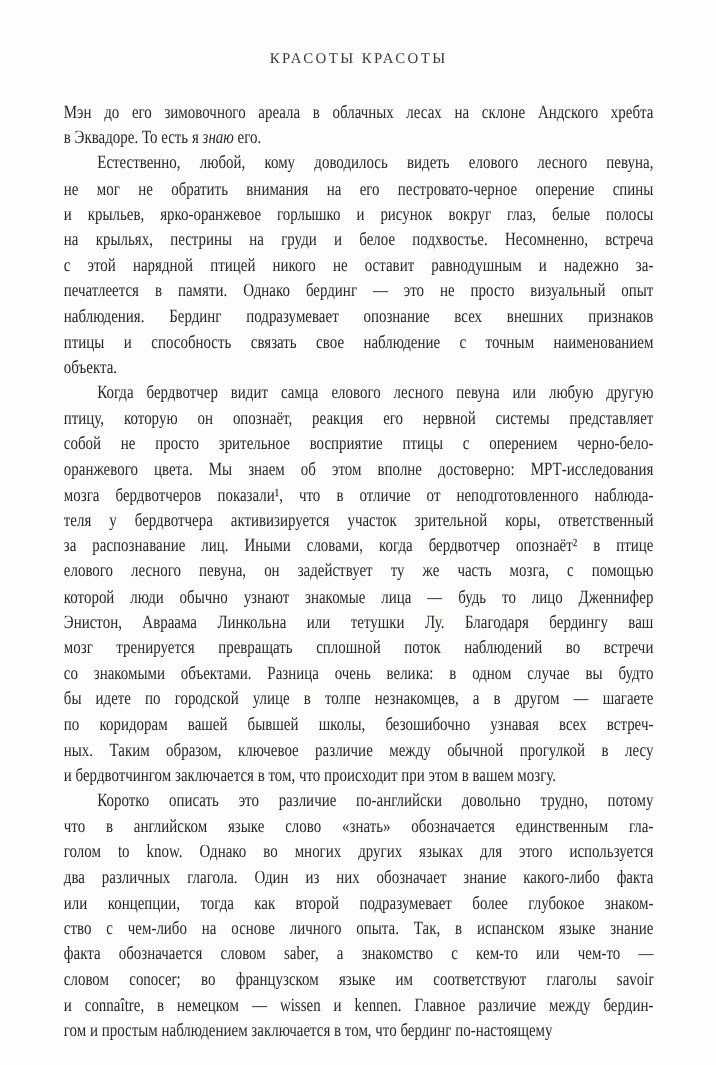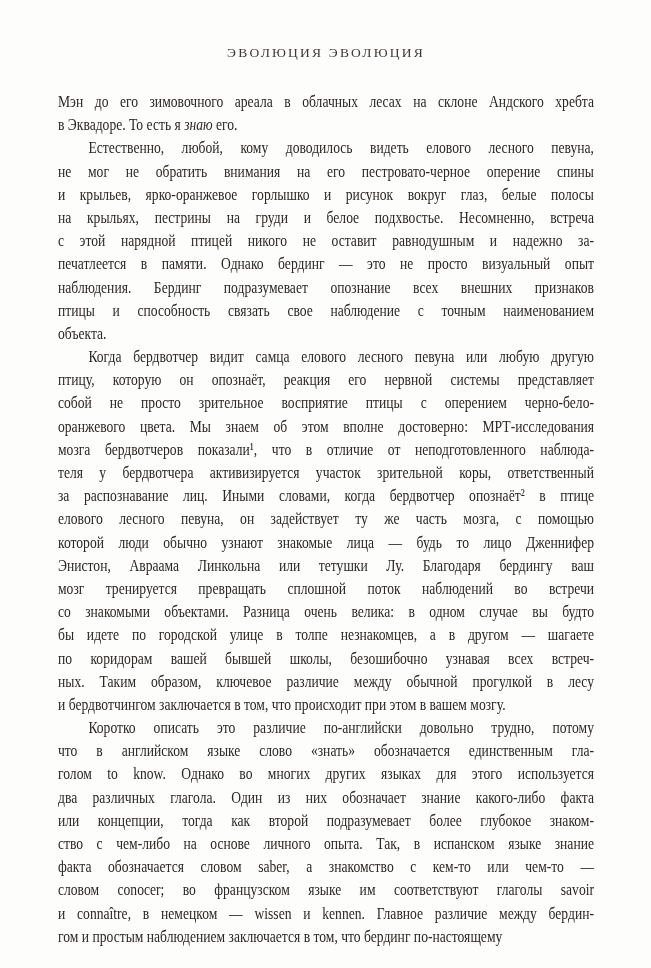--- a/index.html
+++ b/index.html
@@ -57,21 +57,21 @@
     text-indent: 38px;
   }
   .line i {
     font-style: italic;
   }
 </style>
 </head>
 <body style="background: rgb(253, 253, 252);">
 
 <div class="page" style="background: rgb(253, 253, 252);">
-  <div class="running-head" style="color: rgb(63, 56, 51);">ЭВОЛЮЦИЯ ЭВОЛЮЦИЯ</div>
+  <div class="running-head" style="color: rgb(63, 56, 51);">КРАСОТЫ КРАСОТЫ</div>
   <div class="text-block" style="color: rgb(43, 39, 35);">
       <div class="paragraph">
         <div class="line">Мэн до его зимовочного ареала в облачных лесах на склоне Андского хребта</div>
         <div class="line last">в Эквадоре. То есть я <i>знаю</i> его.</div>
       </div>
       <div class="paragraph">
         <div class="line indent">Естественно, любой, кому доводилось видеть елового лесного певуна,</div>
         <div class="line">не мог не обратить внимания на его пестровато-черное оперение спины</div>
         <div class="line">и крыльев, ярко-оранжевое горлышко и рисунок вокруг глаз, белые полосы</div>
         <div class="line">на крыльях, пестрины на груди и белое подхвостье. Несомненно, встреча</div>

